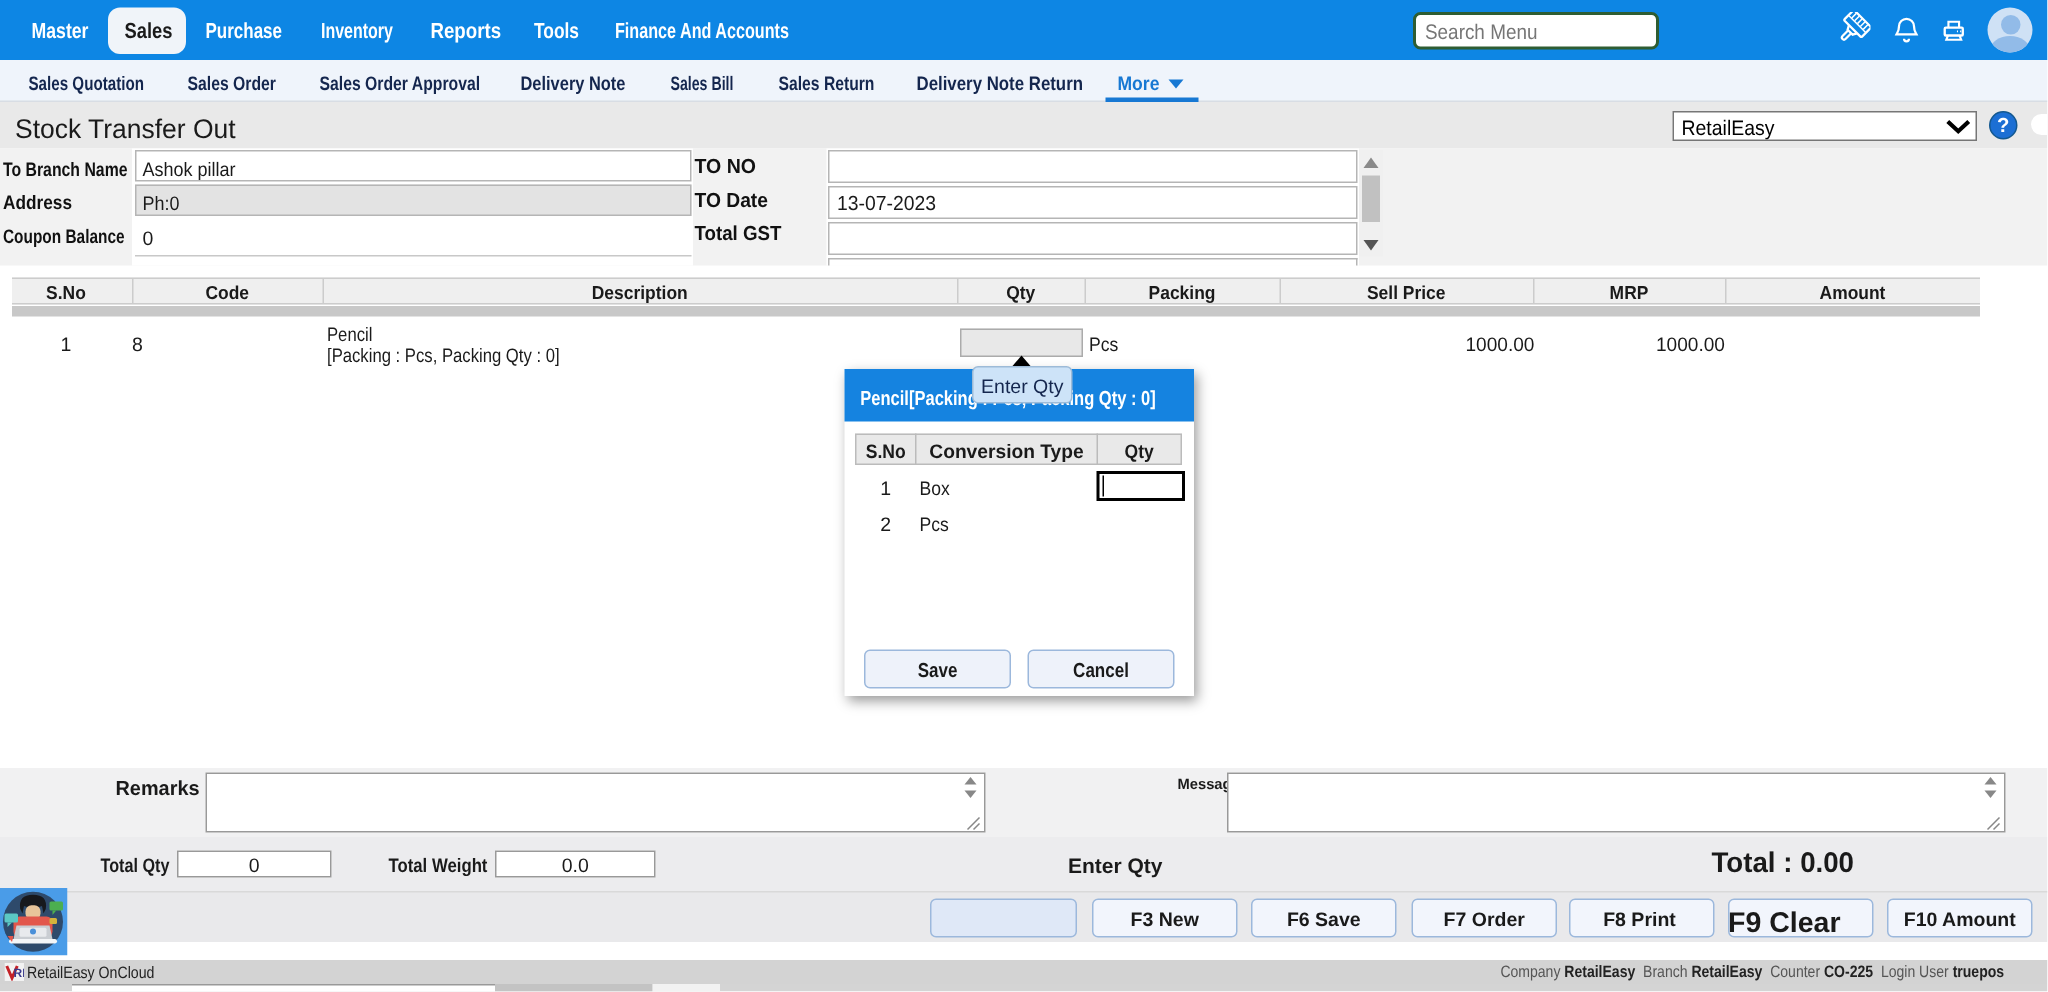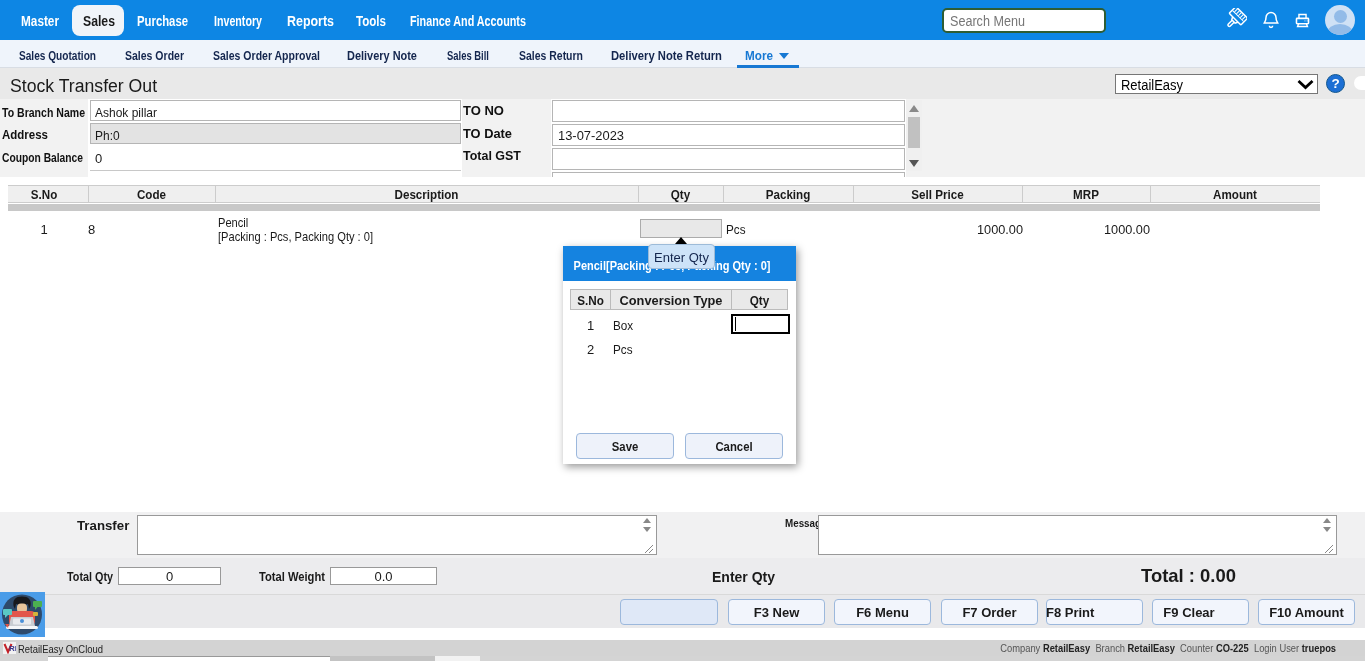--- a/index.html
+++ b/index.html
@@ -151,21 +151,21 @@
 <div class="abs" style="left:576px;top:433px;width:98px;height:26px;background:#eef2fa;border:1px solid #9cb8dc;border-radius:4px"></div>
 <div class="abs b tc" style="left:576px;top:439px;width:98px;text-align:center;font-size:13.5px;transform:scaleX(.84)">Save</div>
 <div class="abs" style="left:685px;top:433px;width:98px;height:26px;background:#eef2fa;border:1px solid #9cb8dc;border-radius:4px"></div>
 <div class="abs b tc" style="left:685px;top:439px;width:98px;text-align:center;font-size:13.5px;transform:scaleX(.84)">Cancel</div>
 
 <div class="abs" style="left:675px;top:237px;width:0;height:0;border-left:6px solid transparent;border-right:6px solid transparent;border-bottom:7px solid #000"></div>
 <div class="abs" style="left:648px;top:244px;width:67px;height:25px;background:#cde3f8;border:1px solid #9dbbd8;border-radius:4px"></div>
 <div class="abs tc" style="left:648px;top:250px;width:67px;text-align:center;font-size:13px;color:#14264e">Enter Qty</div>
 
 <div class="abs" style="left:0;top:512px;width:1365px;height:46px;background:#f1f1f2"></div>
-<div class="abs b t" style="left:77px;top:518px;font-size:13.5px;transform:scaleX(.982)">Transfer</div>
+<div class="abs b t" style="left:77px;top:518px;font-size:13.5px;transform:scaleX(.982)">Remarks</div>
 <div class="abs" style="left:137px;top:515px;width:520px;height:40px;background:#fff;border:1px solid #999"></div>
 <div class="abs b t" style="left:785px;top:518px;font-size:10px;transform:scaleX(.982)">Message</div>
 <div class="abs" style="left:818px;top:515px;width:519px;height:40px;background:#fff;border:1px solid #999"></div>
 
 <div class="abs" style="left:643px;top:518px;width:0;height:0;border-left:4px solid transparent;border-right:4px solid transparent;border-bottom:5px solid #888"></div>
 <div class="abs" style="left:643px;top:527px;width:0;height:0;border-left:4px solid transparent;border-right:4px solid transparent;border-top:5px solid #888"></div>
 <svg class="abs" style="left:644px;top:544px" width="10" height="10">
     <path d="M9 1 L1 9 M9 5 L5 9" stroke="#888" stroke-width="1"></path>
   </svg>
 <div class="abs" style="left:1323px;top:518px;width:0;height:0;border-left:4px solid transparent;border-right:4px solid transparent;border-bottom:5px solid #888"></div>
@@ -182,27 +182,27 @@
 <div class="abs" style="left:330px;top:567px;width:107px;height:18px;background:#fff;border:1px solid #999"></div>
 <div class="abs tc" style="left:330px;top:569px;width:107px;text-align:center;font-size:13px">0.0</div>
 <div class="abs b t" style="left:712px;top:569px;font-size:14px">Enter Qty</div>
 <div class="abs b t" style="left:1141px;top:565px;font-size:19px;transform:scaleX(.971)">Total : 0.00</div>
 
 <div class="abs" style="left:0;top:594px;width:1365px;height:34px;background:#e9e9eb;border-top:1px solid #d9d9d9"></div>
 <div class="abs" style="left:620px;top:599px;width:98px;height:26px;background:#dfe8f7;border:1px solid #9cb8dc;border-radius:4px"></div>
 <div class="abs" style="left:728px;top:599px;width:97px;height:26px;background:#f2f5fc;border:1px solid #9cb8dc;border-radius:4px"></div>
 <div class="abs b tc" style="left:728px;top:605px;width:97px;text-align:center;font-size:13px">F3 New</div>
 <div class="abs" style="left:834px;top:599px;width:97px;height:26px;background:#f2f5fc;border:1px solid #9cb8dc;border-radius:4px"></div>
-<div class="abs b tc" style="left:834px;top:605px;width:97px;text-align:center;font-size:13px">F6 Menu</div>
+<div class="abs b tc" style="left:834px;top:605px;width:97px;text-align:center;font-size:13px">F6 Save</div>
 <div class="abs" style="left:941px;top:599px;width:97px;height:26px;background:#f2f5fc;border:1px solid #9cb8dc;border-radius:4px"></div>
 <div class="abs b tc" style="left:941px;top:605px;width:97px;text-align:center;font-size:13px">F7 Order</div>
 <div class="abs" style="left:1046px;top:599px;width:97px;height:26px;background:#f2f5fc;border:1px solid #9cb8dc;border-radius:4px"></div>
-<div class="abs b tc" style="left:1046px;top:605px;width:94px;text-align:left;font-size:13px">F8 Print</div>
+<div class="abs b tc" style="left:1046px;top:605px;width:94px;text-align:center;font-size:13px">F8 Print</div>
 <div class="abs" style="left:1152px;top:599px;width:97px;height:26px;background:#f2f5fc;border:1px solid #9cb8dc;border-radius:4px"></div>
-<div class="abs b tc" style="left:1152px;top:605px;width:74px;text-align:center;font-size:13px">F9 Clear</div>
+<div class="abs b tc" style="left:1152px;top:605px;width:74px;text-align:center;font-size:19px">F9 Clear</div>
 <div class="abs" style="left:1258px;top:599px;width:97px;height:26px;background:#f2f5fc;border:1px solid #9cb8dc;border-radius:4px"></div>
 <div class="abs b tc" style="left:1258px;top:605px;width:97px;text-align:center;font-size:13px">F10 Amount</div>
 
 <svg class="abs" style="left:0;top:592px" width="45" height="45" viewBox="0 0 45 45">
 <rect x="0" y="0" width="45" height="45" fill="#4a9ce8"></rect>
 <circle cx="22" cy="22.5" r="20" fill="#2e4a6b"></circle>
 <path d="M13.5 14 q-1.5-9.5 8.5-9.5 q10 0 8.5 9.5 l-1.5 3 -1-5 q-6 2.5-12 0 l-1 5 z" fill="#17181c"></path>
 <rect x="17" y="11.5" width="10" height="9.5" rx="4" fill="#e8c49a"></rect>
 <rect x="9" y="19" width="26" height="14" rx="4" fill="#e2574c"></rect>
 <path d="M11 25 h22 l2 9 h-26 z" fill="#c9cdd2"></path>

